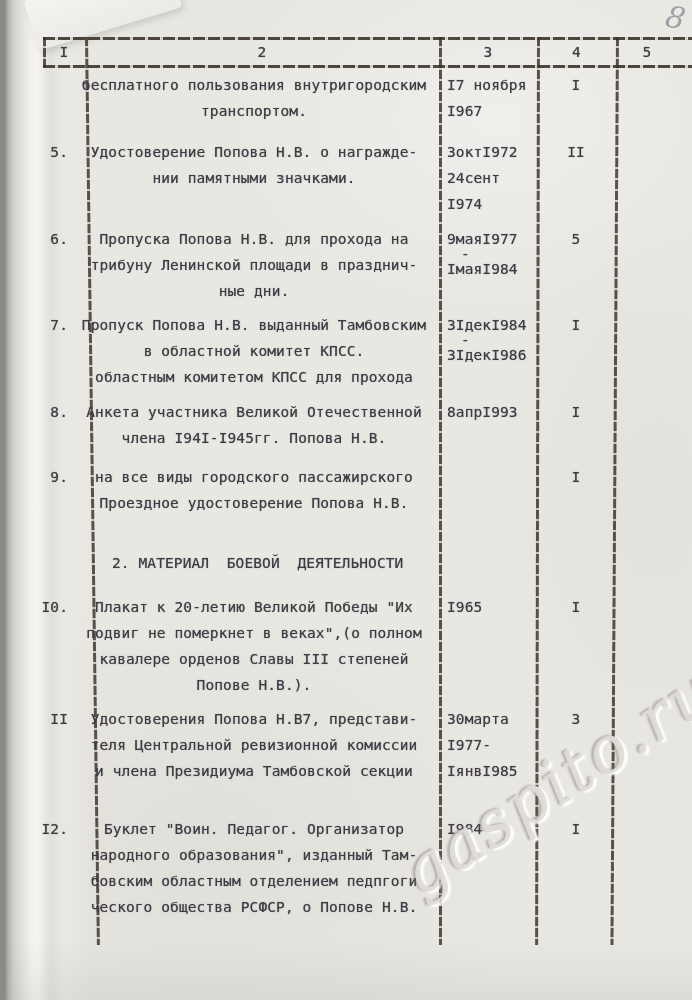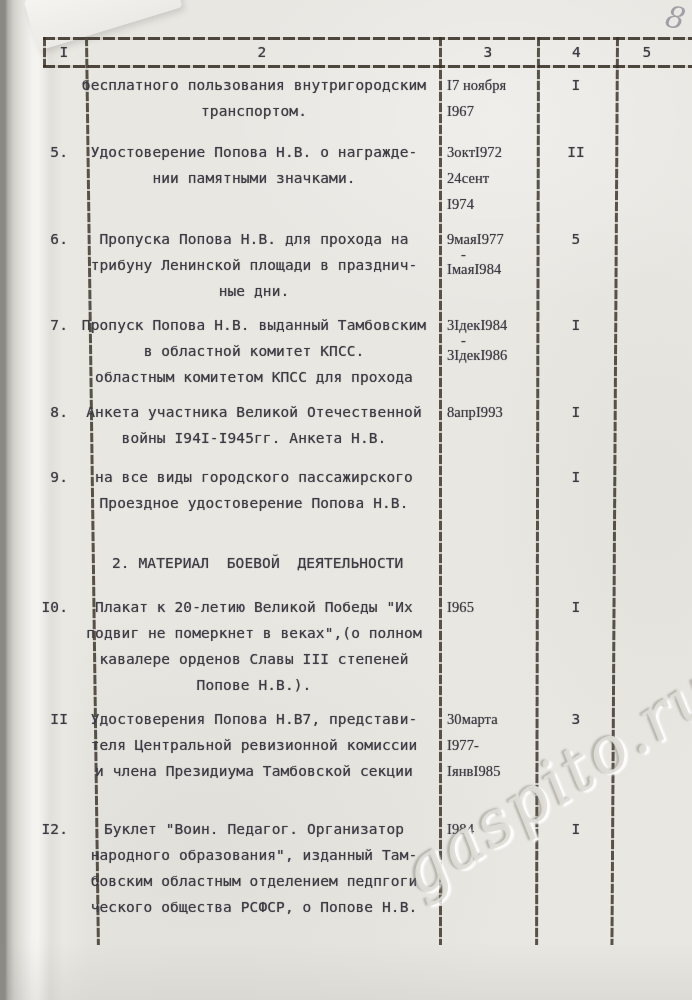--- a/index.html
+++ b/index.html
@@ -69,21 +69,21 @@
   .col-h0 { left:43px;  width:42px;  }
   .col-h1 { left:85px;  width:354px; }
   .col-h2 { left:439px; width:98px;  }
   .col-h3 { left:537px; width:79px;  }
   .col-h4 { left:616px; width:62px;  }
   
   .row { position:absolute; left:0; width:692px; }
   .cell { position:absolute; top:0; }
   .num   { left:20px;  width:48px; text-align:right; }
   .desc  { left:78px;  width:352px;text-align:center; }
-  .date  { left:447px; width:88px;font-family:Liberation Serif, serif;  }
+  .date  { left:447px; width:88px;  }
   .count { left:538px; width:76px; text-align:center; }
   .section { position:absolute; left:112px; height:26px; line-height:26px; white-space:pre; }
   
   .pagenum {
     position:absolute; left:666px; top:0px;
     font-family:"DejaVu Serif","Liberation Serif",serif;
     font-style:italic; font-size:30px; color:#908e96; opacity:0.8;
     transform:rotate(12deg); text-shadow:none;
   }
   
@@ -173,21 +173,21 @@
           <div class="line">3IдекI984</div>
           <div class="line dash">-</div>
           <div class="line">3IдекI986</div>
         </div>
         <div class="cell count line">I</div>
       </div>
       <div class="row" style="top: 399px;">
         <div class="cell num line">8.</div>
         <div class="cell desc">
           <div class="line">Анкета участника Великой Отечественной</div>
-          <div class="line">войны I94I-I945гг. Анкета Н.В.</div>
+          <div class="line">члена I94I-I945гг. Попова Н.В.</div>
         </div>
         <div class="cell date">
           <div class="line">8апрI993</div>
         </div>
         <div class="cell count line">I</div>
       </div>
       <div class="row" style="top: 464px;">
         <div class="cell num line">9.</div>
         <div class="cell desc">
           <div class="line">на все виды городского пассажирского</div>

